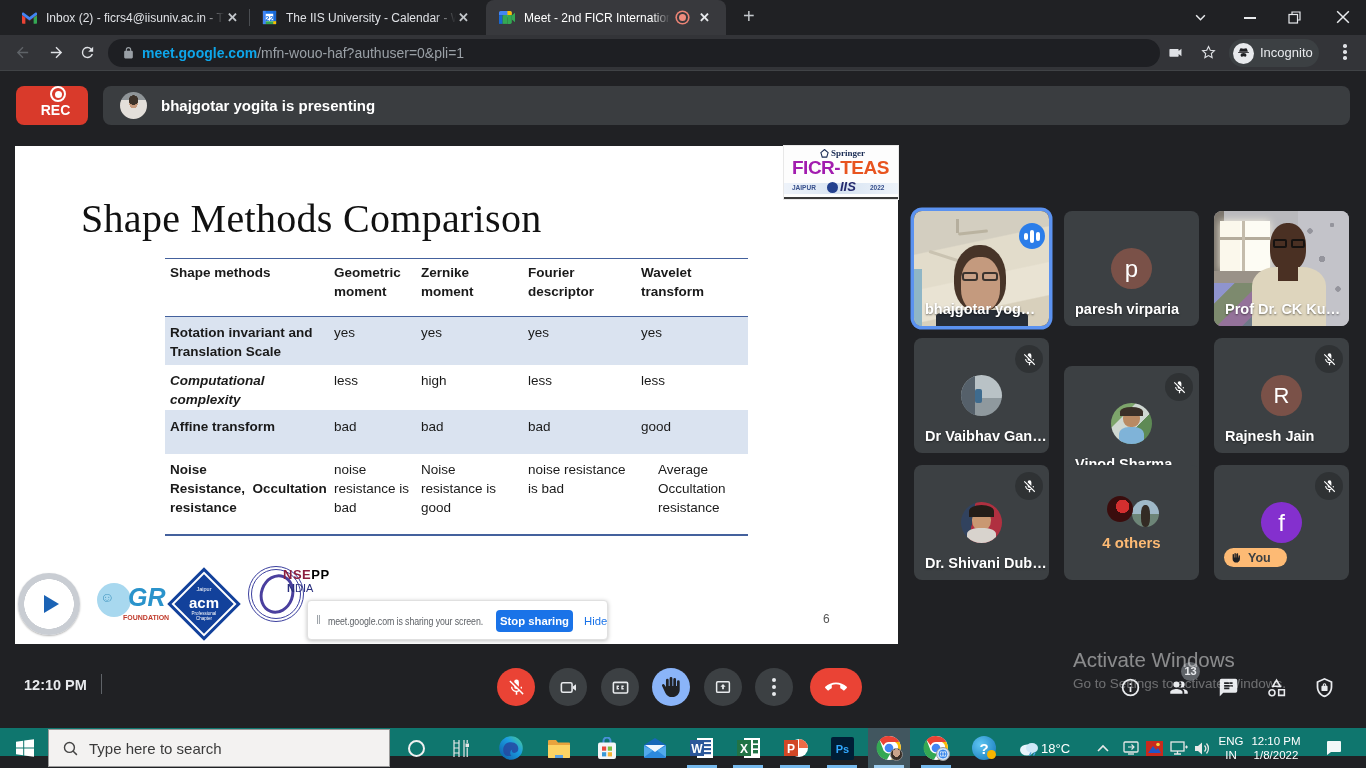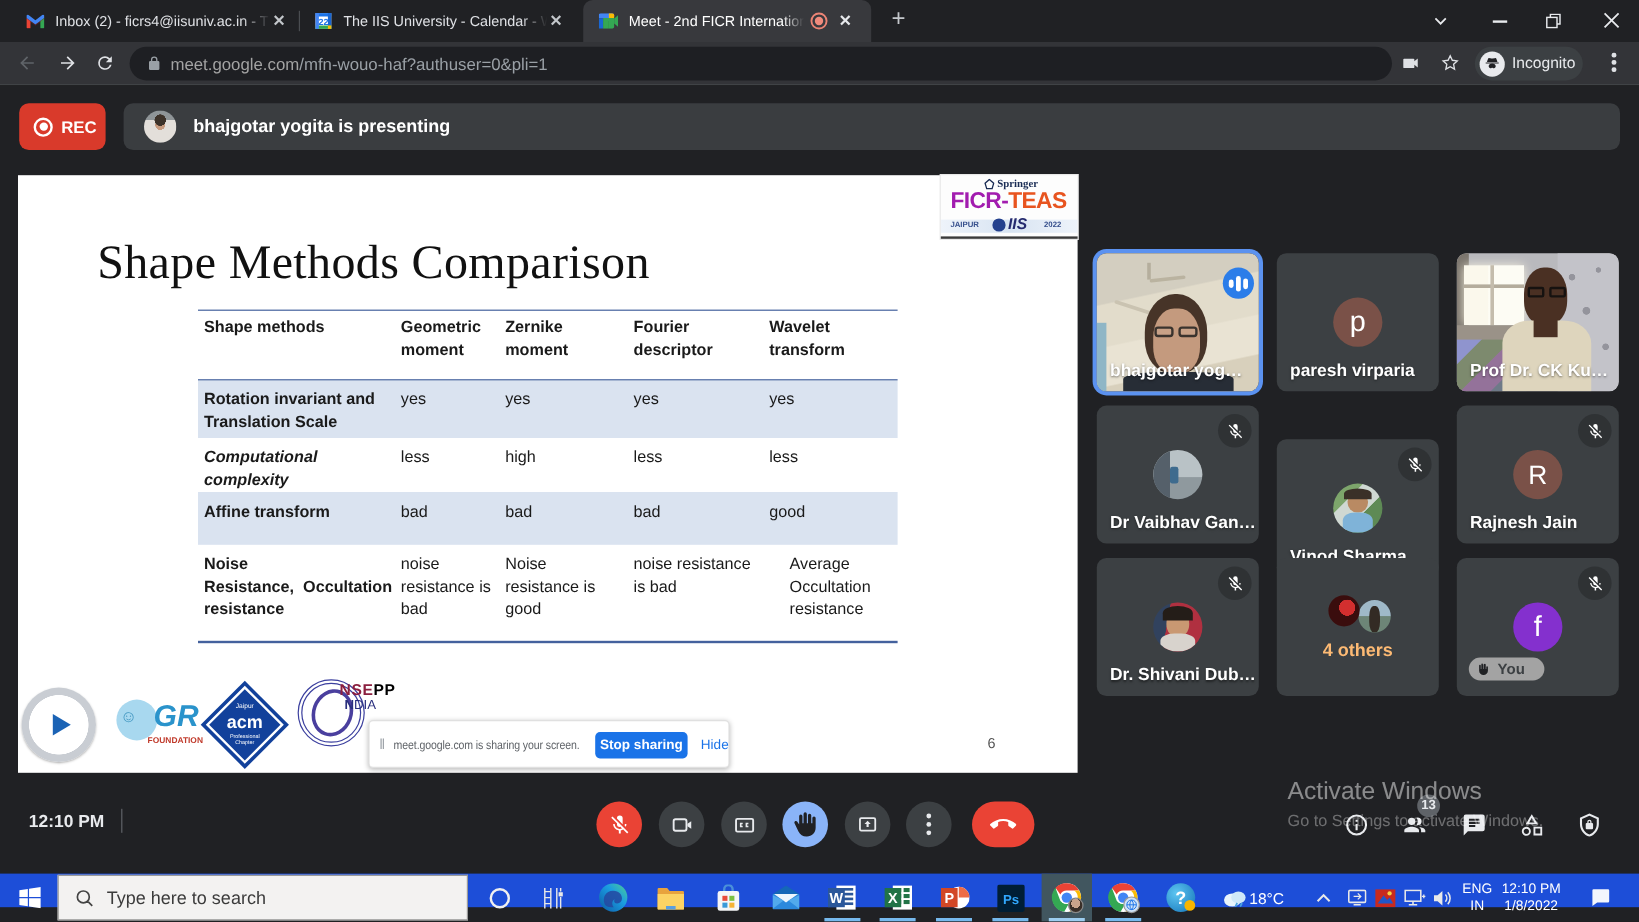--- a/index.html
+++ b/index.html
@@ -11,44 +11,44 @@
 #tabbar { position:absolute; left:0; top:0; width:1366px; height:35px; background:#202124; }
 .tab { position:absolute; top:0; height:35px; display:flex; align-items:center; color:#dfe1e5; font-size:12px; }
 .tab .title { white-space:nowrap; overflow:hidden; }
 #tab3 { background:#38393d; border-radius:8px 8px 0 0; }
 .tabsep { position:absolute; top:9px; width:1px; height:17px; background:#4a4d51; }
 .tclose { color:#c3c7cb; font-size:13px; font-weight:bold; }
 #wctrl { position:absolute; right:0; top:0; height:35px; color:#e8eaed; }
 
 #toolbar { position:absolute; left:0; top:35px; width:1366px; height:36px; background:#333438; border-bottom:1px solid #404346; }
 #omnibox { position:absolute; left:108px; top:4px; width:1052px; height:28px; background:#1e1f23; border-radius:14px; color:#9aa0a6; font-size:14px; line-height:28px; }
-#omnibox b { color:#a3a3a3; font-weight:normal; }
+#omnibox b { color:#0ea5e9; font-weight:bold; }
 
 
 #meet { position:absolute; left:0; top:71px; width:1366px; height:657px; background:#202124; }
-#recbtn { position:absolute; left:16px; top:15px; width:72px; height:39px; background:#d93a2b; border-radius:8px; color:#fff; display:flex; align-items:center; }
+#recbtn { position:absolute; left:16px; top:15px; width:72px; height:39px; background:#d93a2b; border-radius:8px; color:#fff; display:flex; align-items:center;flex-direction:column; }
 #banner { position:absolute; left:103px; top:15px; width:1247px; height:39px; background:#3a3d40; border-radius:8px; color:#fff; display:flex; align-items:center; }
 
 
 #slide { position:absolute; left:15px; top:75px; width:883px; height:498px; background:#fff; color:#000; }
 #slidetitle { position:absolute; left:66px; top:49px; font-family:"Liberation Serif", serif; font-size:40px; color:#111; letter-spacing:.3px; }
 .tc { position:absolute; font-size:13.5px; line-height:19px; color:#1a1a1a; }
 .tb { font-weight:bold; }
 
 .tile { position:absolute; width:135px; height:115px; background:#3c4043; border-radius:8px; overflow:hidden; }
 .tname { position:absolute; left:11px; bottom:9px; color:#fff; font-size:14.5px; font-weight:bold; text-shadow:0 1px 2px rgba(0,0,0,.5); white-space:nowrap; }
 .avatar { position:absolute; border-radius:50%; display:flex; align-items:center; justify-content:center; color:#fff; }
 .micoff { position:absolute; top:7px; right:6px; width:28px; height:28px; border-radius:50%; background:rgba(32,33,36,.45); display:flex; align-items:center; justify-content:center; }
 
 
 #btmbar { position:absolute; left:0; top:594px; width:1366px; height:63px; color:#e8eaed; }
 .cbtn { position:absolute; top:3px; width:38px; height:38px; border-radius:50%; background:#3c4043; display:flex; align-items:center; justify-content:center; }
 
 
-#taskbar { position:absolute; left:0; top:728px; width:1366px; height:28px; background:#1d4ed8; }
+#taskbar { position:absolute; left:0; top:728px; width:1366px; height:28px; background:#0f766e; }
 #searchbox { position:absolute; left:48px; top:1px; width:342px; height:38px; background:#f3f2f1; border:1px solid #9a9a9a; display:flex; align-items:center; color:#3b3b3b; font-size:15px; }
 .tkicon { position:absolute; top:4px; width:32px; height:32px; display:flex; align-items:center; justify-content:center; }
 </style>
 </head>
 <body>
 <div id="stage">
   <div id="tabbar">
     <div class="tab" style="left:8px; width:240px;">
       <svg style="margin-left:14px;" width="15" height="12" viewBox="0 0 24 18">
           <path fill="#ea4335" d="M1.6 18h3.8V8.3L0 4.2v12.2C0 17.3.7 18 1.6 18z" transform="translate(0)"></path>
@@ -324,21 +324,21 @@
           </div>
         <div class="abs" style="left:0; top:69px; width:135px; text-align:center; color:#fdba74; font-size:15px; font-weight:bold;">4 others</div>
       </div>
       <div class="tile" style="left:1214px; top:394px;">
         <div class="avatar" style="left:47px; top:37px; width:41px; height:41px; background:#8430ce; font-size:24px;">f</div>
         <div class="micoff">
             <svg width="15" height="15" viewBox="0 0 24 24">
               <path fill="#fff" d="M15 10.6V5a3 3 0 0 0-6 0v.18l6 6zM19 11h-1.7c0 .58-.1 1.13-.27 1.64l1.27 1.27A6.97 6.97 0 0 0 19 11zM4.27 3 3 4.27l6 6V11a3 3 0 0 0 3 3c.23 0 .44-.03.65-.08l1.66 1.66c-.71.33-1.5.52-2.31.52-2.76 0-5.3-2.1-5.3-5.1H5c0 3.41 2.72 6.23 6 6.72V21h2v-3.28c.91-.13 1.77-.45 2.54-.9L19.73 21 21 19.73 4.27 3z"></path>
             </svg>
           </div>
-        <div class="abs" style="left:10px; top:83px; width:63px; height:19px; background:#a3a3a3; border-radius:10px; display:flex; align-items:center;">
+        <div class="abs" style="left:10px; top:83px; width:63px; height:19px; background:#fdba74; border-radius:10px; display:flex; align-items:center;">
           <svg style="margin-left:7px;" width="11" height="12" viewBox="0 0 24 24">
               <path fill="#202124" d="M13 2a1.5 1.5 0 0 0-1.5 1.5V11h-1V2.5a1.5 1.5 0 0 0-3 0V11h-1V4.5a1.5 1.5 0 0 0-3 0V14c0 4.42 3.58 8 8 8s8-3.58 8-8V7.5a1.5 1.5 0 0 0-3 0V11h-1V3.5A1.5 1.5 0 0 0 13 2z"></path>
             </svg>
           <span style="margin-left:6px; font-size:12.5px; font-weight:bold; color:#3c4043;">You</span>
         </div>
       </div>
     </div>
     <div id="btmbar">
       <span class="abs" style="left:24px; top:12px; font-size:14.5px; font-weight:bold; color:#e8eaed;">12:10 PM</span>
       <span class="abs" style="left:101px; top:9px; width:1px; height:20px; background:#5f6368;"></span>

